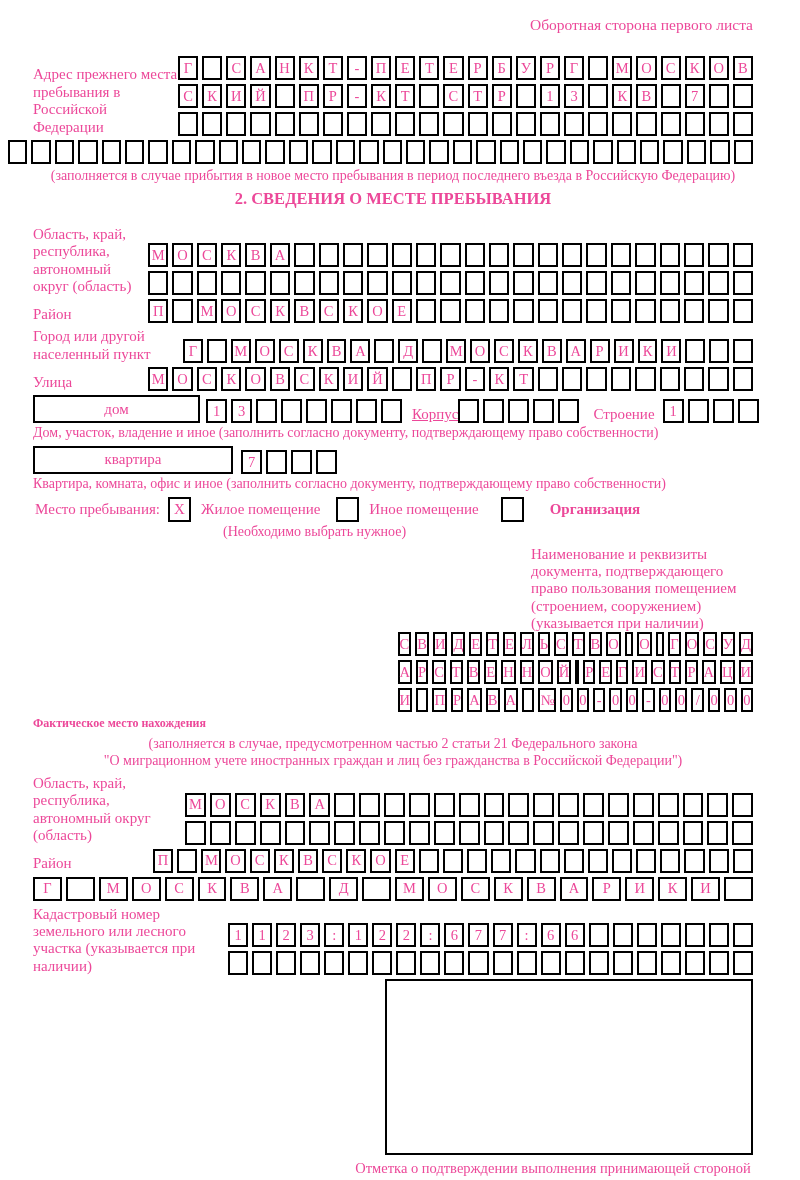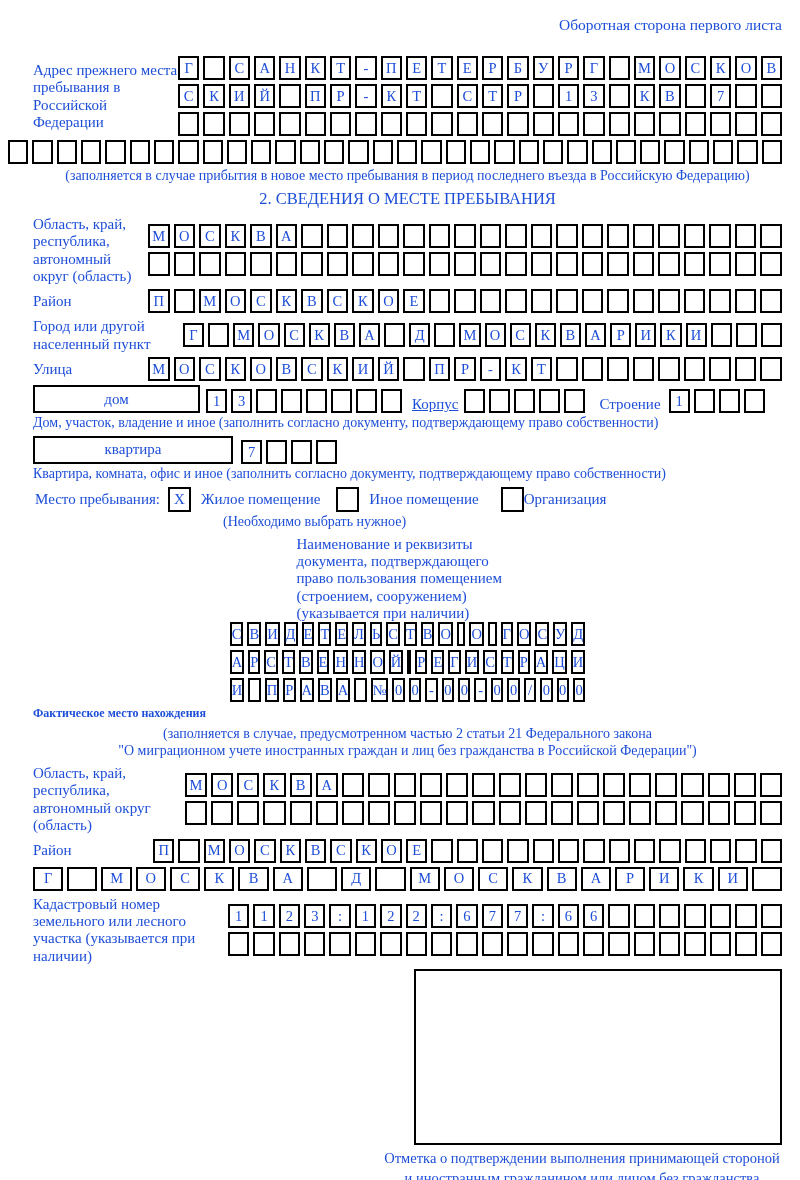--- a/index.html
+++ b/index.html
@@ -1,37 +1,37 @@
 <!DOCTYPE html>
 <html><head>
 <meta charset="utf-8">
 <style>
   html,body { margin:0; padding:0; background:#fff; }
   .sheet {
     width:800px; height:1180px; box-sizing:border-box;
-    padding:10px 18px 0 33px;
+    padding:10px 47px 0 33px;
     font-family:"Liberation Serif","DejaVu Serif",serif;
-    color:#1d4ed8; font-size:15px; position:relative; overflow:hidden;
+    color:#ec4899; font-size:15px; position:relative; overflow:hidden;
   }
   .header-note { text-align:right; font-size:15.5px; margin:6px 0 22px 0; }
 
-  .frow { display:flex; align-items:center; margin-bottom:4px; }
+  .frow { display:flex; align-items:flex-end; margin-bottom:4px; }
   .flabel { flex:none; line-height:1.16; padding-top:1px; font-size:15px; }
   .cellcol { flex:1; display:flex; flex-direction:column; gap:4px; }
   .cells { display:flex; gap:4px; flex:1; }
   .cells .cell {
     flex:1; height:24px; border:2px solid #000; box-sizing:border-box;
     display:flex; align-items:center; justify-content:center;
     font-size:14.5px; line-height:1; background:#fff;
   }
   .cells.fixed .cell { flex:none; width:21px; }
 
   .note { font-size:14px; line-height:1.2; margin:0 0 4px 0; }
   .center { text-align:center; }
-  .sec-title { text-align:center; font-weight:normal; font-size:16.5px; margin:2px 0 6px 0; }
+  .sec-title { text-align:center; font-weight:bold; font-size:16.5px; margin:2px 0 16px 0; }
   .sub-title { font-weight:bold; font-size:12px; margin:4px 0 5px 0; }
 
   .namebox {
     border:2px solid #000; box-sizing:border-box; height:28px;
     display:flex; align-items:center; justify-content:center; flex:none;
     font-size:15px;
   }
   .inlbl { flex:none; padding-top:4px; }
 
   .chkrow { display:flex; align-items:center; margin:2px 0 2px 2px; }
@@ -338,21 +338,21 @@
     <div class="cells fixed" style="margin-left:6px; flex:none;">
         <span class="cell">1</span>
         <span class="cell">3</span>
         <span class="cell"></span>
         <span class="cell"></span>
         <span class="cell"></span>
         <span class="cell"></span>
         <span class="cell"></span>
         <span class="cell"></span>
       </div>
-    <div class="inlbl" style="margin:0 6px 0 10px; padding-top:0;text-decoration:underline;">Корпус</div>
+    <div class="inlbl" style="margin:0 0 0 10px; padding-top:0;text-decoration:underline;">Корпус</div>
     <div class="cells fixed" style="flex:none;">
         <span class="cell"></span>
         <span class="cell"></span>
         <span class="cell"></span>
         <span class="cell"></span>
         <span class="cell"></span>
       </div>
     <div class="inlbl" style="margin:0 8px 0 14px; padding-top:0;">Строение</div>
     <div class="cells fixed" style="flex:none;">
         <span class="cell">1</span>
@@ -374,21 +374,21 @@
   </div>
   <div class="note">Квартира, комната, офис и иное (заполнить согласно документу, подтверждающему право собственности)</div>
 
   <div class="chkrow">
     <span>Место пребывания:</span>
     <span class="chk" style="margin-left:8px;">X</span>
     <span style="margin-left:10px;">Жилое помещение</span>
     <span class="chk" style="margin-left:16px;"></span>
     <span style="margin-left:10px;">Иное помещение</span>
     <span class="chk" style="margin-left:22px;"></span>
-    <span style="">Организация</span>
+    <span style="margin-left:26px;font-weight:bold;">Организация</span>
   </div>
   <div class="note" style="margin-left:190px;">(Необходимо выбрать нужное)</div>
 
   <div class="frow" style="margin-top:4px;flex-direction:column;">
     <div class="flabel" style="width:222px;">Наименование и реквизиты документа, подтверждающего право пользования помещением (строением, сооружением) (указывается при наличии)</div>
     <div class="cellcol">
       <div class="cells">
           <span class="cell">С</span>
           <span class="cell">В</span>
           <span class="cell">И</span>

